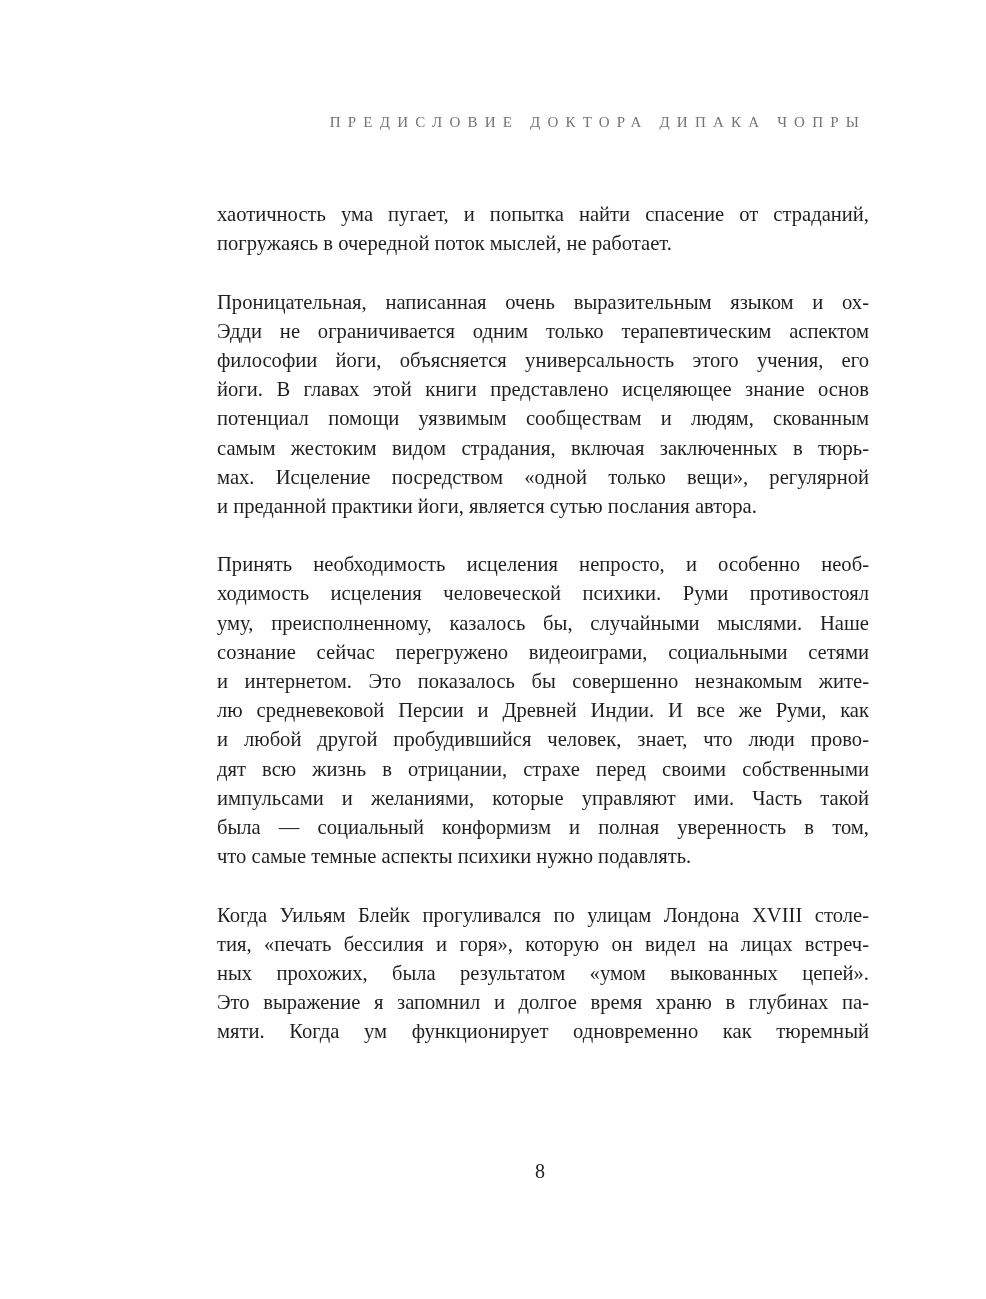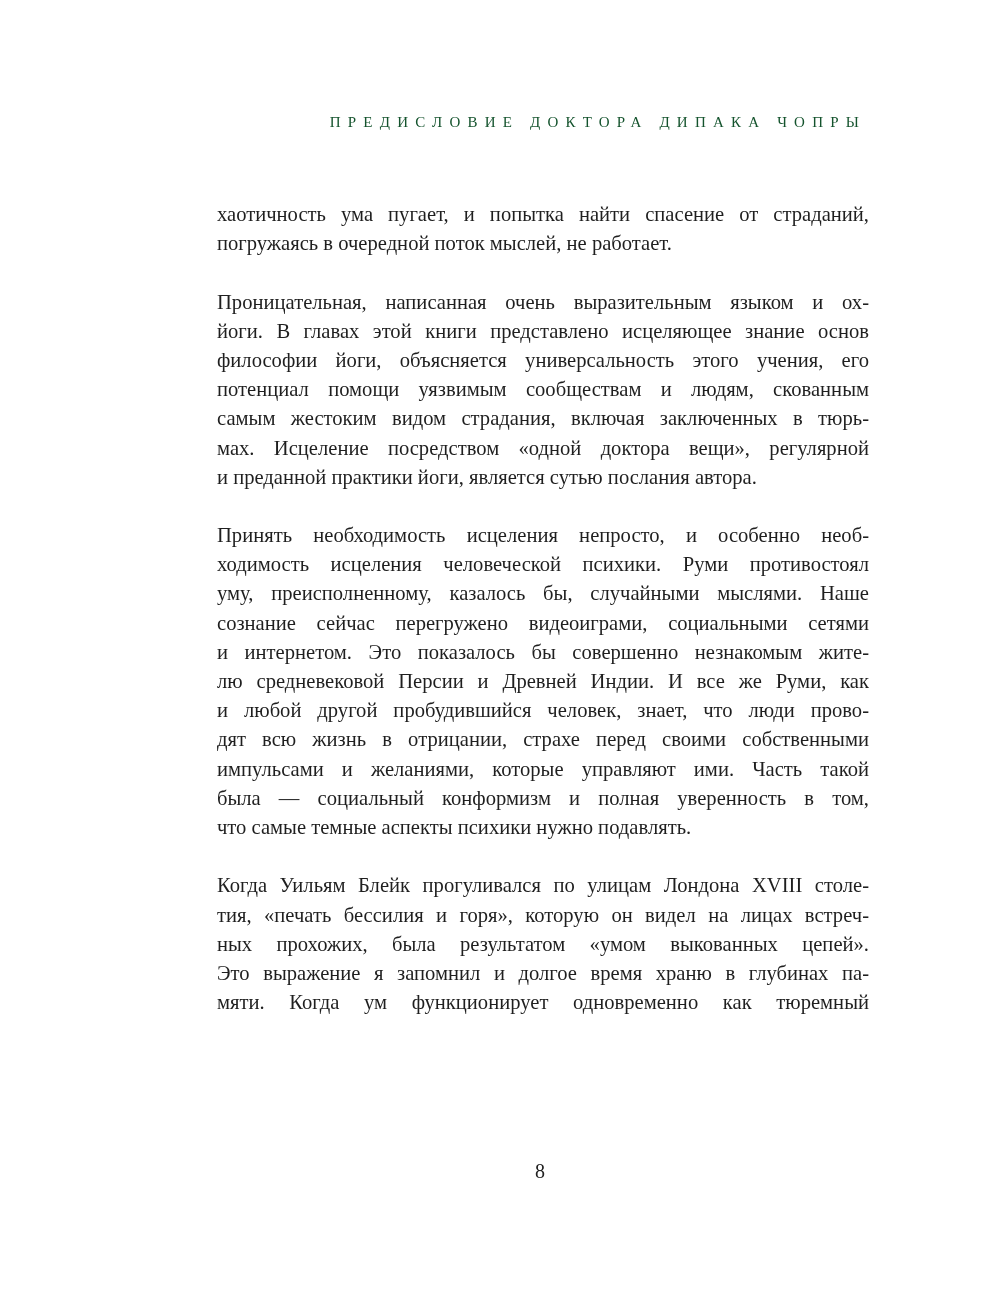--- a/index.html
+++ b/index.html
@@ -17,21 +17,21 @@
     }
     .running-head {
       position: absolute;
       top: 114px;
       left: 200px;
       width: 666px;
       text-align: right;
       font-size: 15px;
       letter-spacing: 7.2px;
       text-transform: uppercase;
-      color: #14532d;
+      color: #737373;
       white-space: nowrap;
     }
     .text-block {
       position: absolute;
       left: 217px;
       top: 200px;
       width: 652px;
       font-size: 20.6px;
       line-height: 29.2px;
       color: #1f1f1f;
@@ -65,25 +65,26 @@
 
 <div class="running-head">Предисловие доктора Дипака Чопры</div>
 
 <div class="text-block">
   <p class="para">
     <span class="line">хаотичность ума пугает, и попытка найти спасение от страданий,</span>
     <span class="line last">погружаясь в очередной поток мыслей, не работает.</span>
   </p>
   <p class="para">
     <span class="line">Проницательная, написанная очень выразительным языком и ох-</span>
+    <span class="line">Эдди не ограничивается одним только терапевтическим аспектом</span>
+    <span class="line">философии йоги, объясняется универсальность этого учения, его</span>
     <span class="line">йоги. В главах этой книги представлено исцеляющее знание основ</span>
-    <span class="line">философии йоги, объясняется универсальность этого учения, его</span>
     <span class="line">потенциал помощи уязвимым сообществам и людям, скованным</span>
     <span class="line">самым жестоким видом страдания, включая заключенных в тюрь-</span>
-    <span class="line">мах. Исцеление посредством «одной доктора вещи», регулярной</span>
+    <span class="line">мах. Исцеление посредством «одной только вещи», регулярной</span>
     <span class="line last">и преданной практики йоги, является сутью послания автора.</span>
   </p>
   <p class="para">
     <span class="line">Принять необходимость исцеления непросто, и особенно необ-</span>
     <span class="line">ходимость исцеления человеческой психики. Руми противостоял</span>
     <span class="line">уму, преисполненному, казалось бы, случайными мыслями. Наше</span>
     <span class="line">сознание сейчас перегружено видеоиграми, социальными сетями</span>
     <span class="line">и интернетом. Это показалось бы совершенно незнакомым жите-</span>
     <span class="line">лю средневековой Персии и Древней Индии. И все же Руми, как</span>
     <span class="line">и любой другой пробудившийся человек, знает, что люди прово-</span>

